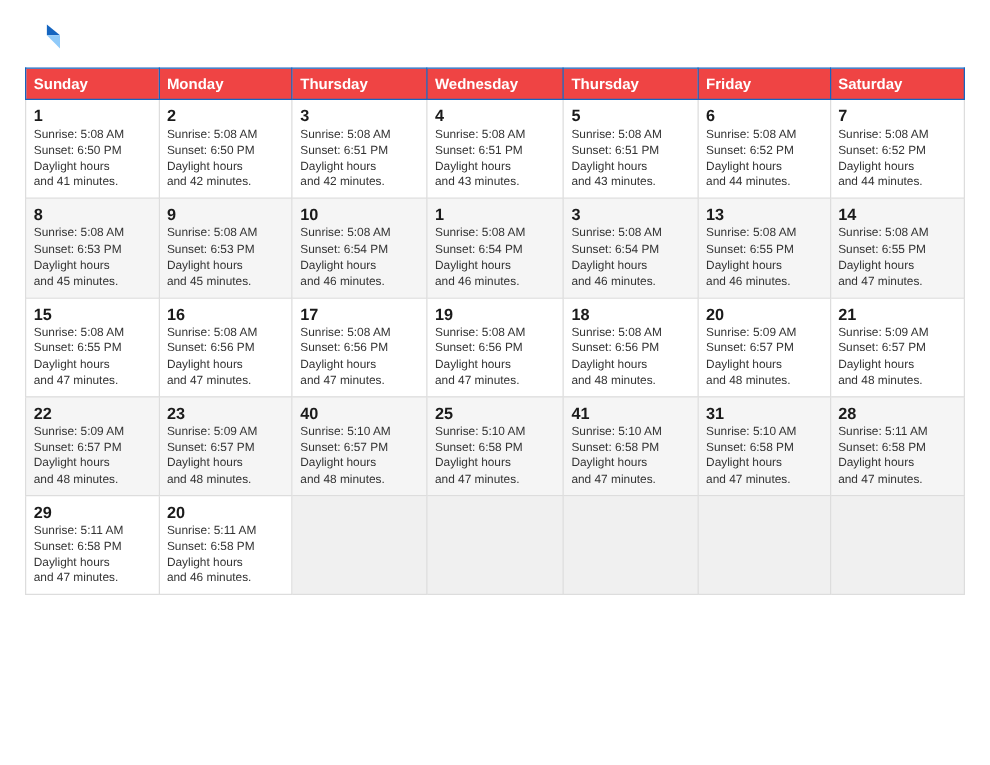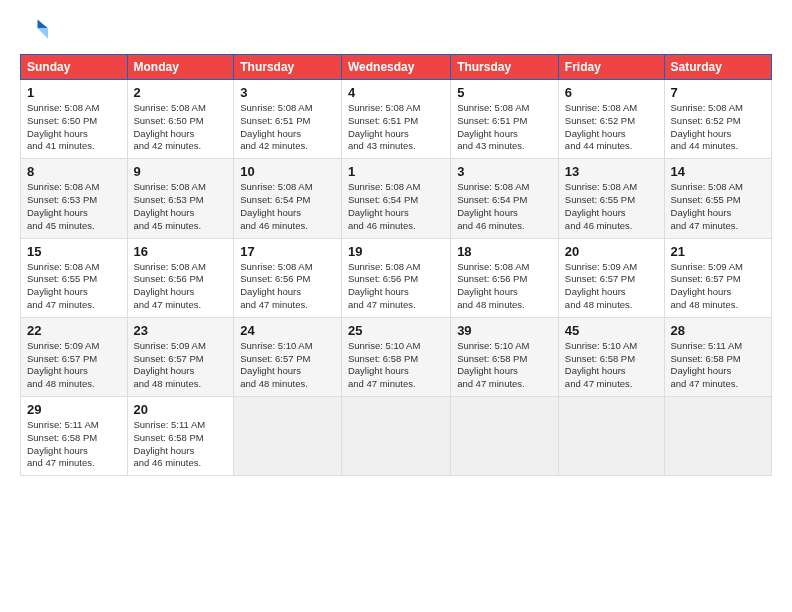--- a/index.html
+++ b/index.html
@@ -345,48 +345,48 @@
           <td>
           <span class="day-num">23</span>
           <div class="day-info">
             Sunrise: 5:09 AM<br>
             Sunset: 6:57 PM<br>
             Daylight hours<br>
             and 48 minutes.
           </div>
         </td>
           <td>
-          <span class="day-num">24</span>
+          <span class="day-num">40</span>
           <div class="day-info">
             Sunrise: 5:10 AM<br>
             Sunset: 6:57 PM<br>
             Daylight hours<br>
             and 48 minutes.
           </div>
         </td>
           <td>
           <span class="day-num">25</span>
           <div class="day-info">
             Sunrise: 5:10 AM<br>
             Sunset: 6:58 PM<br>
             Daylight hours<br>
             and 47 minutes.
           </div>
         </td>
           <td>
-          <span class="day-num">39</span>
+          <span class="day-num">41</span>
           <div class="day-info">
             Sunrise: 5:10 AM<br>
             Sunset: 6:58 PM<br>
             Daylight hours<br>
             and 47 minutes.
           </div>
         </td>
           <td>
-          <span class="day-num">45</span>
+          <span class="day-num">31</span>
           <div class="day-info">
             Sunrise: 5:10 AM<br>
             Sunset: 6:58 PM<br>
             Daylight hours<br>
             and 47 minutes.
           </div>
         </td>
           <td>
           <span class="day-num">28</span>
           <div class="day-info">

